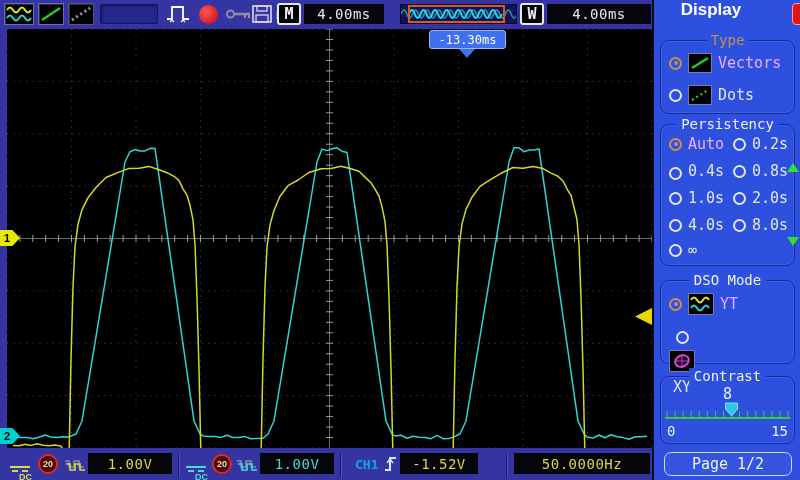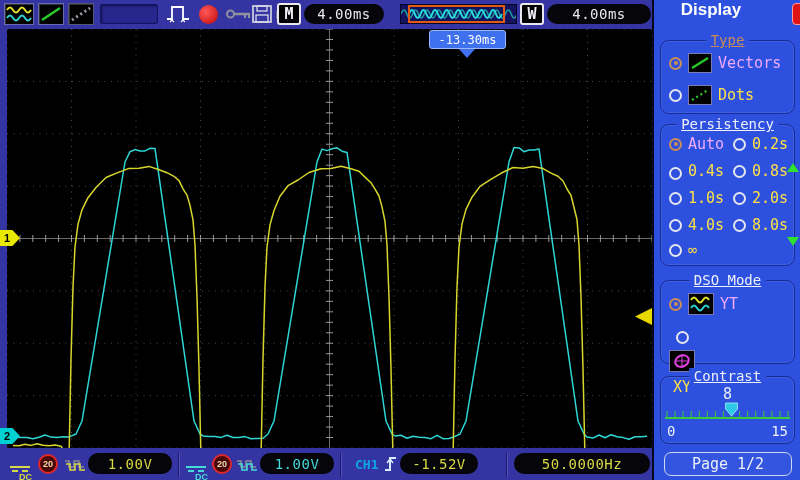--- a/index.html
+++ b/index.html
@@ -7,21 +7,21 @@
   .screen{position:relative;width:800px;height:480px;background:#3434a2;overflow:hidden;
           font-family:"Liberation Sans",sans-serif;-webkit-user-select:none;user-select:none;}
   .abs{position:absolute;}
   
   .tool{position:absolute;top:3px;height:22px;background:#000;border:1px solid #6a6ab0;
         box-shadow:inset 1px 1px 0 rgba(255,255,255,.2);display:flex;align-items:center;justify-content:center;}
   .tool.flat{background:transparent;border:none;box-shadow:none;}
   .badge{position:absolute;top:3px;width:24px;height:22px;background:#000;border:2px solid #e8e8f0;
          border-radius:3px;color:#f0f0f8;font:bold 15px "DejaVu Sans Mono",monospace;
          display:flex;align-items:center;justify-content:center;}
-  .oval{position:absolute;background:#05050a;border-radius:10px;display:flex;align-items:center;justify-content:center;
+  .oval{position:absolute;background:#05050a;border-radius:0;display:flex;align-items:center;justify-content:center;
         font:14px "DejaVu Sans Mono",monospace;letter-spacing:.5px;}
   .oval.white{color:#e8e8ee;} .oval.yellow{color:#d9d945;} .oval.cyan{color:#45d9d9;}
   .preview{position:absolute;top:4px;left:400px;width:117px;height:20px;background:#12125e;border:1px solid #05052a;}
   
   .scope{position:absolute;left:7px;top:29px;width:645px;height:419px;background:#000;overflow:hidden;}
   .chmark{position:absolute;width:20px;height:16px;color:#000;font:bold 11px "Liberation Sans",sans-serif;
           display:flex;align-items:center;padding-left:4px;
           clip-path:polygon(0 0,62% 0,100% 50%,62% 100%,0 100%);z-index:5;}
   .trigtag{position:absolute;left:429px;top:30px;width:77px;height:19px;background:#3f71ef;border:1px solid #9ab8ff;
            border-radius:3px;color:#fff;font:12px "DejaVu Sans Mono",monospace;display:flex;align-items:center;
@@ -32,27 +32,27 @@
            clip-path:polygon(100% 0,0 50%,100% 100%);z-index:5;}
   
   .panel{position:absolute;left:652px;top:0;width:172px;height:480px;background:#2d50de;border-left:2px solid #08081c;}
   .panel-title{position:absolute;top:0;left:0;width:114px;height:28px;line-height:28px;text-align:center;
            color:#fff;font:bold 17px "Liberation Sans",sans-serif;}
   .closebtn{position:absolute;top:3px;right:6px;width:26px;height:22px;background:#dd1515;border:1px solid #ff9a9a;
            border-radius:4px;color:#fff;font:bold 14px "Liberation Sans",sans-serif;display:flex;align-items:center;justify-content:center;}
   .grp{position:absolute;left:6px;width:135px;border:1px solid #1a2a96;border-radius:9px;
        box-shadow:inset 0 0 0 1px rgba(140,170,255,.18);}
   .legend{position:absolute;top:-9px;left:50%;transform:translateX(-50%);background:#2d50de;padding:0 5px;
-       font:14px "DejaVu Sans Mono",monospace;color:#eef0f8;white-space:nowrap;text-decoration:underline;}
+       font:14px "DejaVu Sans Mono",monospace;color:#eef0f8;white-space:nowrap;}
   .legend.sel{color:#c98e57;}
   .optrow{position:absolute;display:flex;align-items:center;gap:6px;}
   .radio{width:13px;height:13px;border-radius:50%;border:2px solid #e6e6ee;position:relative;flex:none;}
   .radio.sel{border-color:#c98e57;}
   .radio.sel::after{content:"";position:absolute;left:2.5px;top:2.5px;width:4px;height:4px;border-radius:50%;background:#c98e57;}
-  .optlbl{font:15px "DejaVu Sans Mono",monospace;color:#fde047;}
+  .optlbl{font:15px "DejaVu Sans Mono",monospace;color:#e5e5e5;}
   .optlbl.sel{color:#f0abfc;}
   .opticon{width:24px;height:20px;background:#000;border:1px solid #7a7ab8;display:flex;align-items:center;justify-content:center;flex:none;}
   .scrollarrow{position:absolute;left:133px;width:0;height:0;border-left:6px solid transparent;border-right:6px solid transparent;}
   .scrollarrow.up{border-bottom:9px solid #2ee22e;}
   .scrollarrow.down{border-top:9px solid #2ee22e;}
   .contrast-val{position:absolute;top:8px;left:0;width:100%;text-align:center;color:#eef0f8;
        font:15px "DejaVu Sans Mono",monospace;}
   .contrast-lbl{position:absolute;bottom:4px;color:#eef0f8;font:14px "DejaVu Sans Mono",monospace;}
   .pagebtn{position:absolute;left:10px;top:452px;width:128px;height:24px;border:1px solid #cdd8ee;border-radius:7px;
        color:#eef0f8;font:15px "DejaVu Sans Mono",monospace;display:flex;align-items:center;justify-content:center;background:rgba(255,255,255,0.03);}

